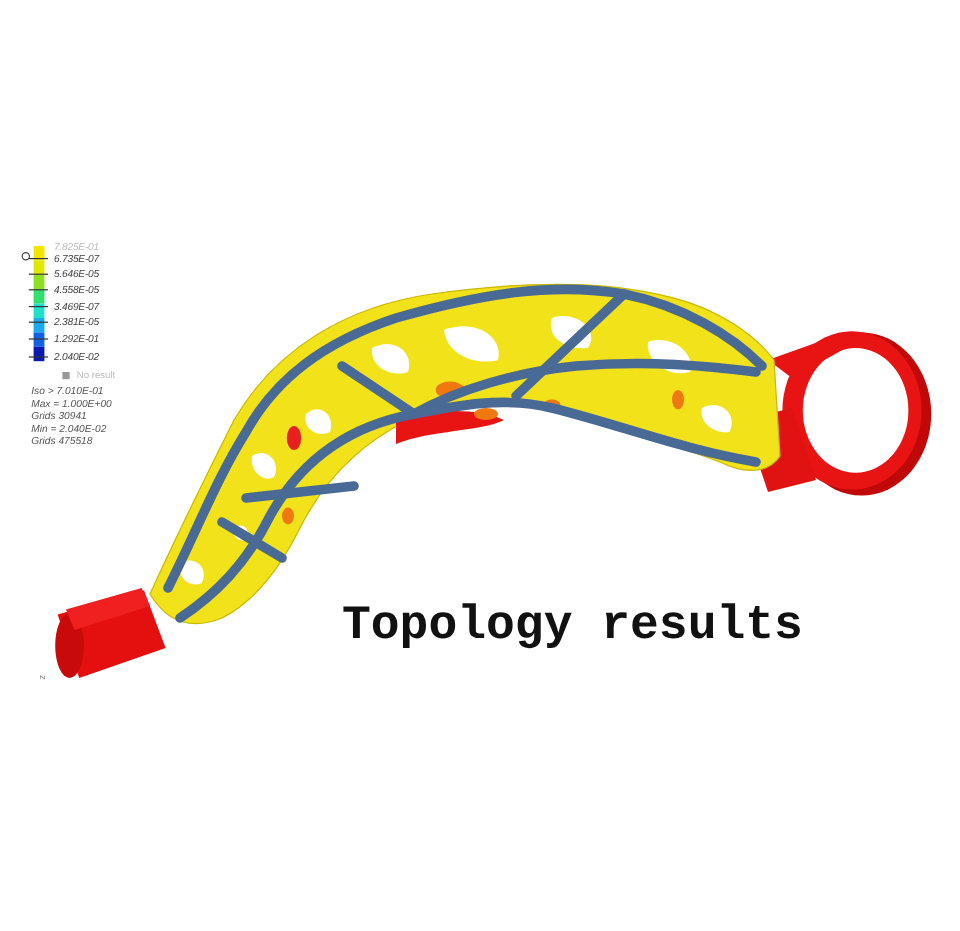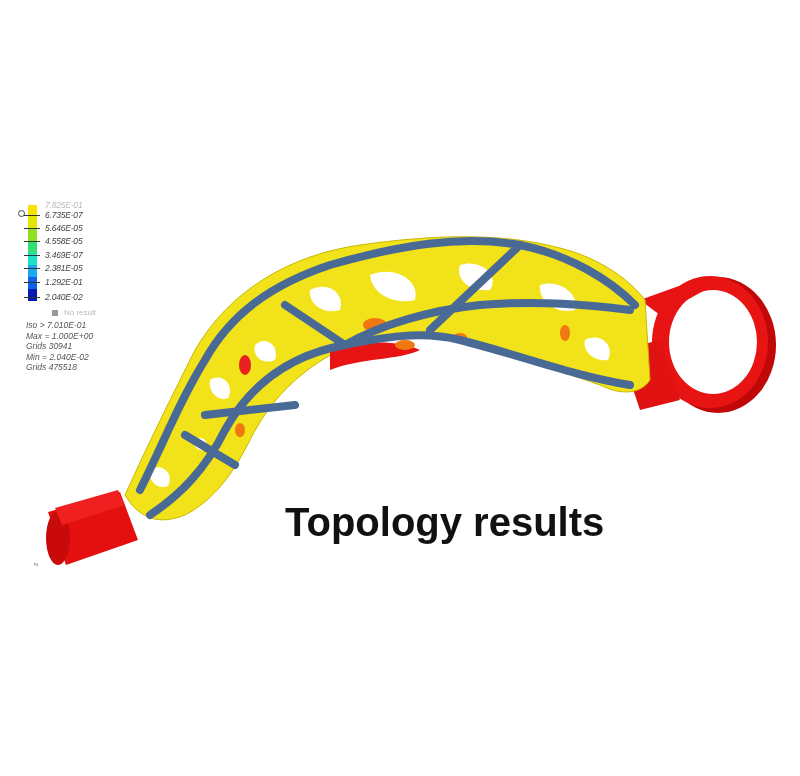--- a/index.html
+++ b/index.html
@@ -7,21 +7,21 @@
   .legend { position: absolute; left: 18px; top: 205px; }
   .bar { position: absolute; left: 10px; top: 0; width: 9px; height: 96px; }
   .seg { width: 9px; height: 12px; }
   .tick { position: absolute; left: 6px; width: 16px; height: 1px; background: #333; }
   .label { position: absolute; left: 27px; font-size: 8.5px; color: #444; letter-spacing: -0.2px; white-space: nowrap; font-style: italic; }
   .nores { position: absolute; left: 10px; top: 103px; font-size: 8px; color: #bbb; white-space: nowrap; padding-left: 24px; }
   .nores .sq { display: inline-block; width: 6px; height: 6px; background: #999; margin-right: 6px; vertical-align: middle; }
   .stats { position: absolute; left: 8px; top: 115px; font-size: 8.5px; color: #555; line-height: 10.5px; white-space: nowrap; font-style: italic; }
   .origin-dot { position: absolute; left: 0px; top: 5px; width: 5px; height: 5px; border: 1px solid #444; border-radius: 50%; }
   .axis-mark { position: absolute; left: 34px; top: 560px; font-size: 8px; color: #888; transform: rotate(90deg); }
-  .title { position: absolute; left: 285px; top: 500px; font-size: 40px; font-weight: bold; color: #111; letter-spacing: 0px; }
+  .title { position: absolute; left: 285px; top: 500px; font-size: 40px; font-weight: bold; color: #111; letter-spacing: 0px; font-family: Liberation Mono, monospace; }
   svg.model { position: absolute; left: 0; top: 0; }
 </style>
 </head>
 <body>
 
 <svg class="model" width="800" height="776" viewBox="0 0 800 776">
 
   <g>
     <ellipse cx="718" cy="345" rx="58" ry="68" fill="#c00808"></ellipse>
     <ellipse cx="710" cy="342" rx="58" ry="66" fill="#e81414"></ellipse>

